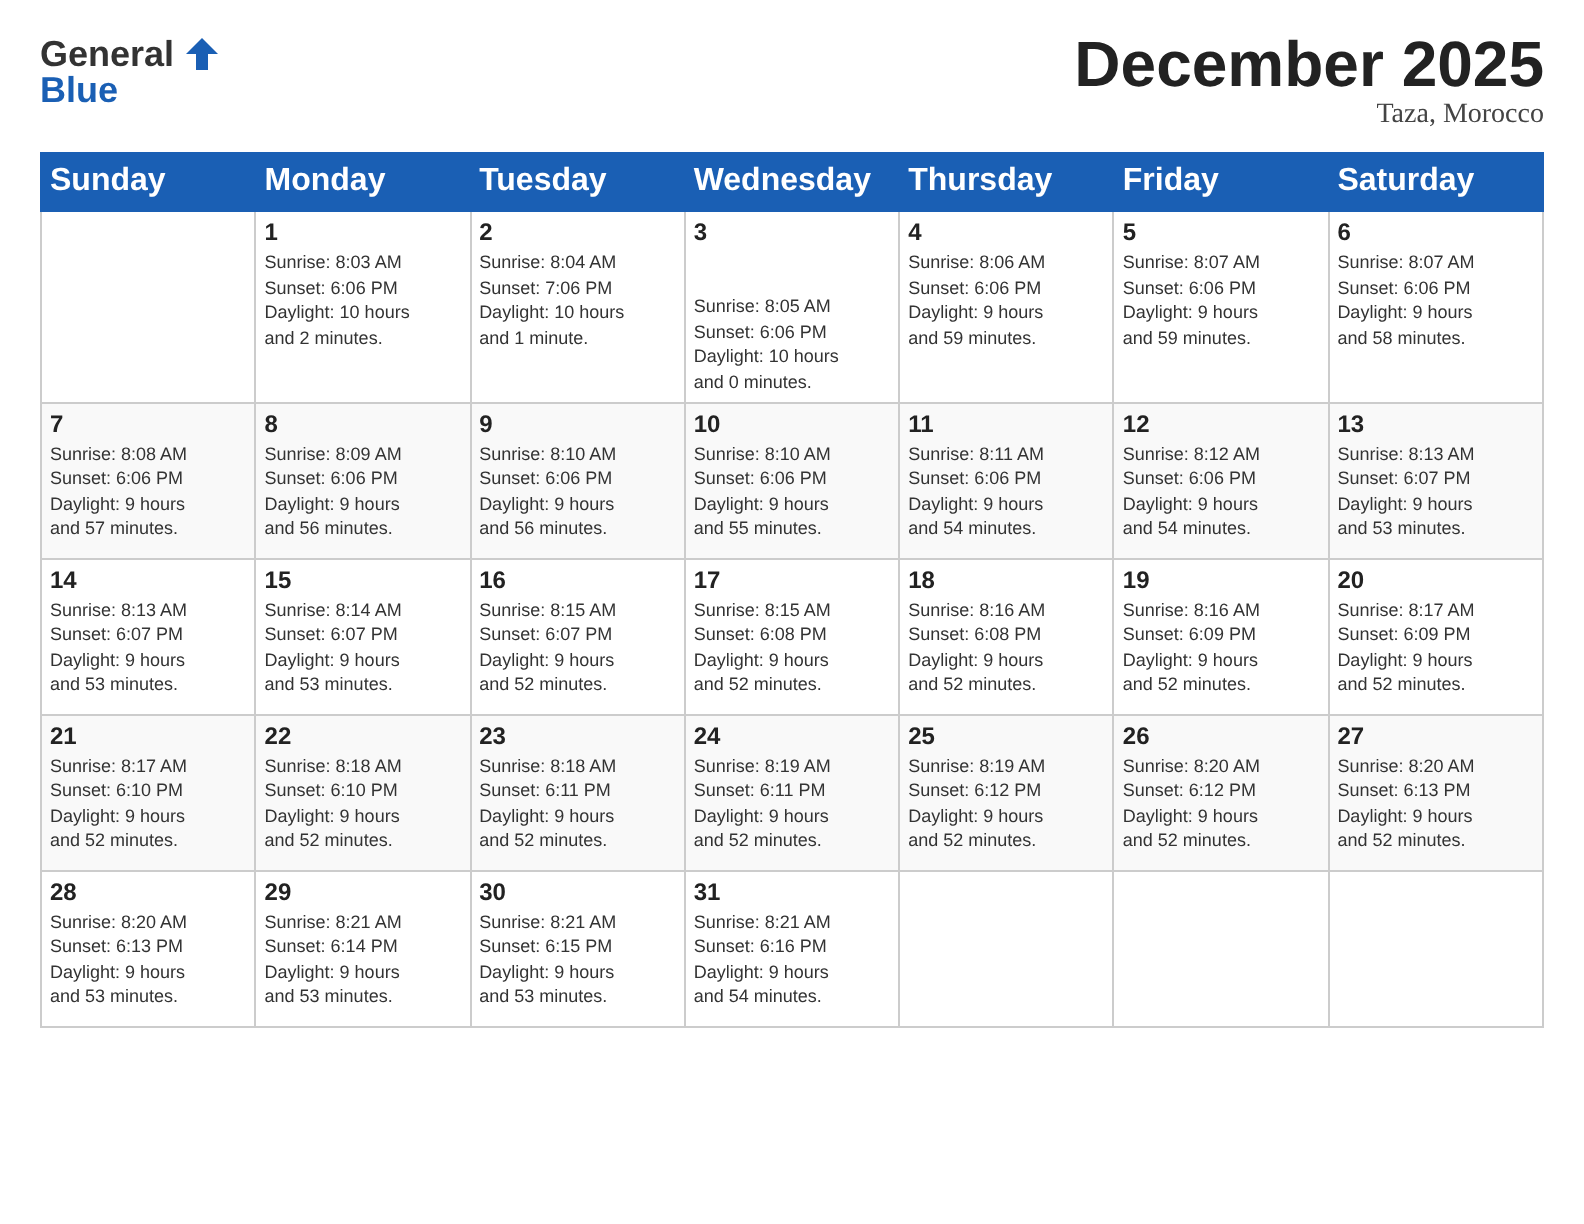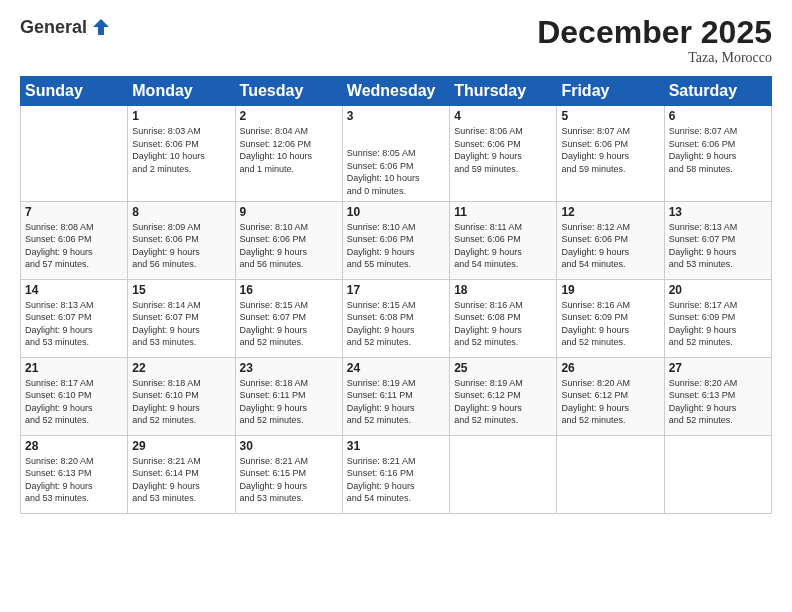--- a/index.html
+++ b/index.html
@@ -93,20 +93,21 @@
 <div class="page">
   <div class="header">
     <div class="logo">
       <div>
         <div style="display:flex;align-items:center;">
           <span class="logo-general" style="font-size: 18px; font-weight: bold; color: rgb(51, 51, 51);">General</span>
           <svg class="logo-icon" viewBox="0 0 24 24" fill="none">
             <path d="M12 4 L20 12 L15 12 L15 20 L9 20 L9 12 L4 12 Z" fill="#1a5fb4"></path>
           </svg>
         </div>
+        <div class="logo-blue" style="font-size: 18px; font-weight: bold; color: rgb(26, 95, 180); margin-top: -4px;">Blue</div>
       </div>
     </div>
     <div class="title-block">
       <div class="month-title">December 2025</div>
       <div class="location">Taza, Morocco</div>
     </div>
   </div>
 
   <table class="calendar">
     <thead>
@@ -126,21 +127,21 @@
           <td>
             <div class="day-num">1</div>
             <div class="day-info" style="white-space: pre-line;">Sunrise: 8:03 AM
 Sunset: 6:06 PM
 Daylight: 10 hours
 and 2 minutes.</div>
           </td>
           <td>
             <div class="day-num">2</div>
             <div class="day-info" style="white-space: pre-line;">Sunrise: 8:04 AM
-Sunset: 12:06 PM
+Sunset: 7:06 PM
 Daylight: 10 hours
 and 1 minute.</div>
           </td>
           <td>
             <div class="day-num">3</div>
             <div class="day-info" style="white-space: pre-line; margin-top: 24px;">Sunrise: 8:05 AM
 Sunset: 6:06 PM
 Daylight: 10 hours
 and 0 minutes.</div>
           </td>

